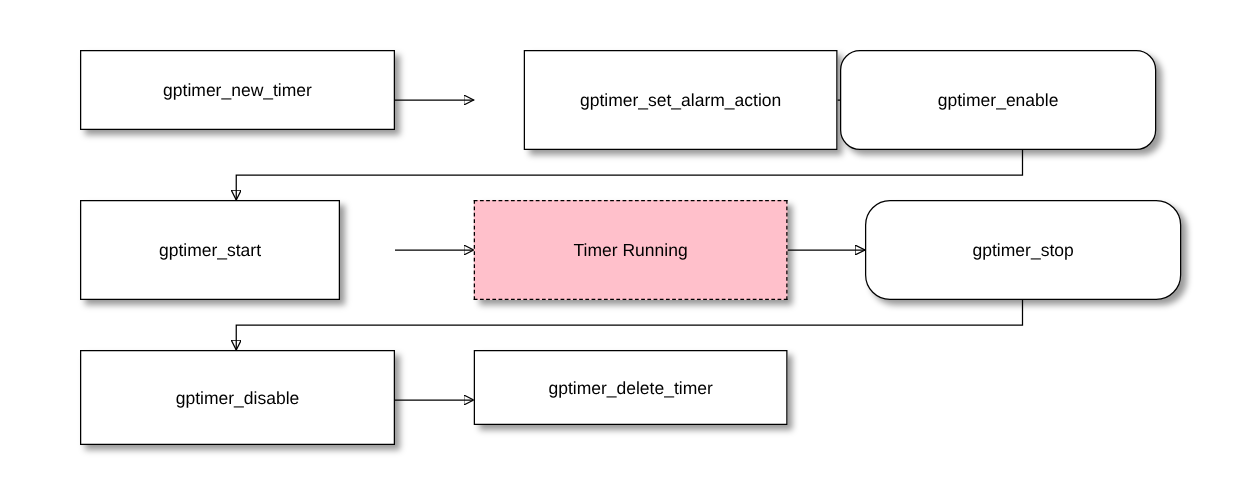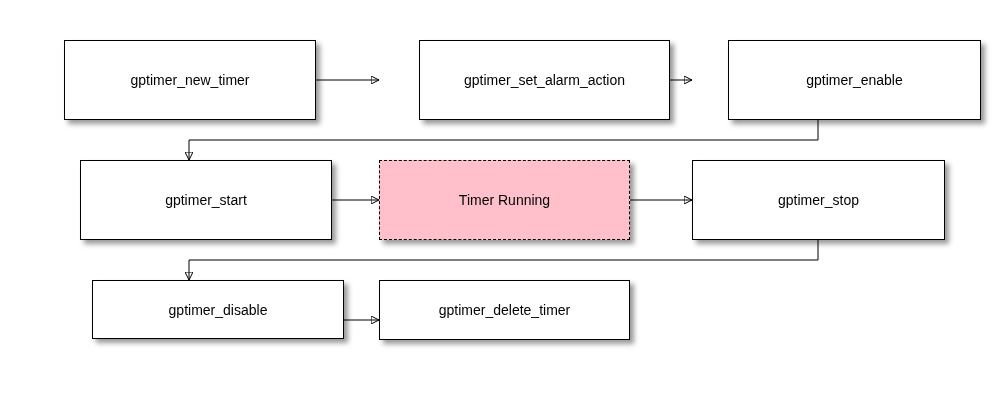--- a/index.html
+++ b/index.html
@@ -41,27 +41,27 @@
     justify-content: center;
     text-align: center;
     font-size: 14px;
     line-height: 24px;
   }
   .node.highlight {
     background: var(--highlight_fill, #ffc0cb);
     border: 1px dashed var(--highlight_border, #000000);
   }
   
-  .pos-n1 { left: 64px;  top: 40px;  width: 252px; height: 80px; }
+  .pos-n1 { left: 64px;  top: 40px;  width: 252px; height: 64px; }
   .pos-n2 { left: 379px; top: 40px;  width: 251px; height: 80px; margin-left: 40px; }
-  .pos-n3 { left: 728px; top: 40px;  width: 253px; height: 80px; }
-  .pos-n4 { left: 80px;  top: 160px; width: 252px; height: 80px; }
+  .pos-n3 { left: 672px; top: 40px;  width: 253px; height: 80px; border-radius: 16px; }
+  .pos-n4 { left: 64px;  top: 160px; width: 208px; height: 80px; }
   .pos-n5 { left: 379px; top: 160px; width: 251px; height: 80px; }
-  .pos-n6 { left: 692px; top: 160px; width: 253px; height: 80px; }
-  .pos-n7 { left: 64px;  top: 280px; width: 252px; height: 59px; margin-left: 28px; }
+  .pos-n6 { left: 692px; top: 160px; width: 253px; height: 80px; border-radius: 20px; }
+  .pos-n7 { left: 64px;  top: 280px; width: 252px; height: 76px; }
   .pos-n8 { left: 379px; top: 280px; width: 251px; height: 60px; }
 </style>
 </head>
 <body>
 
 <div class="canvas">
 
   <svg class="wires" viewBox="0 0 1006 400" xmlns="http://www.w3.org/2000/svg">
     <defs>
       <marker id="arrow" markerWidth="9" markerHeight="8" refX="8" refY="4" orient="auto" markerUnits="userSpaceOnUse">

